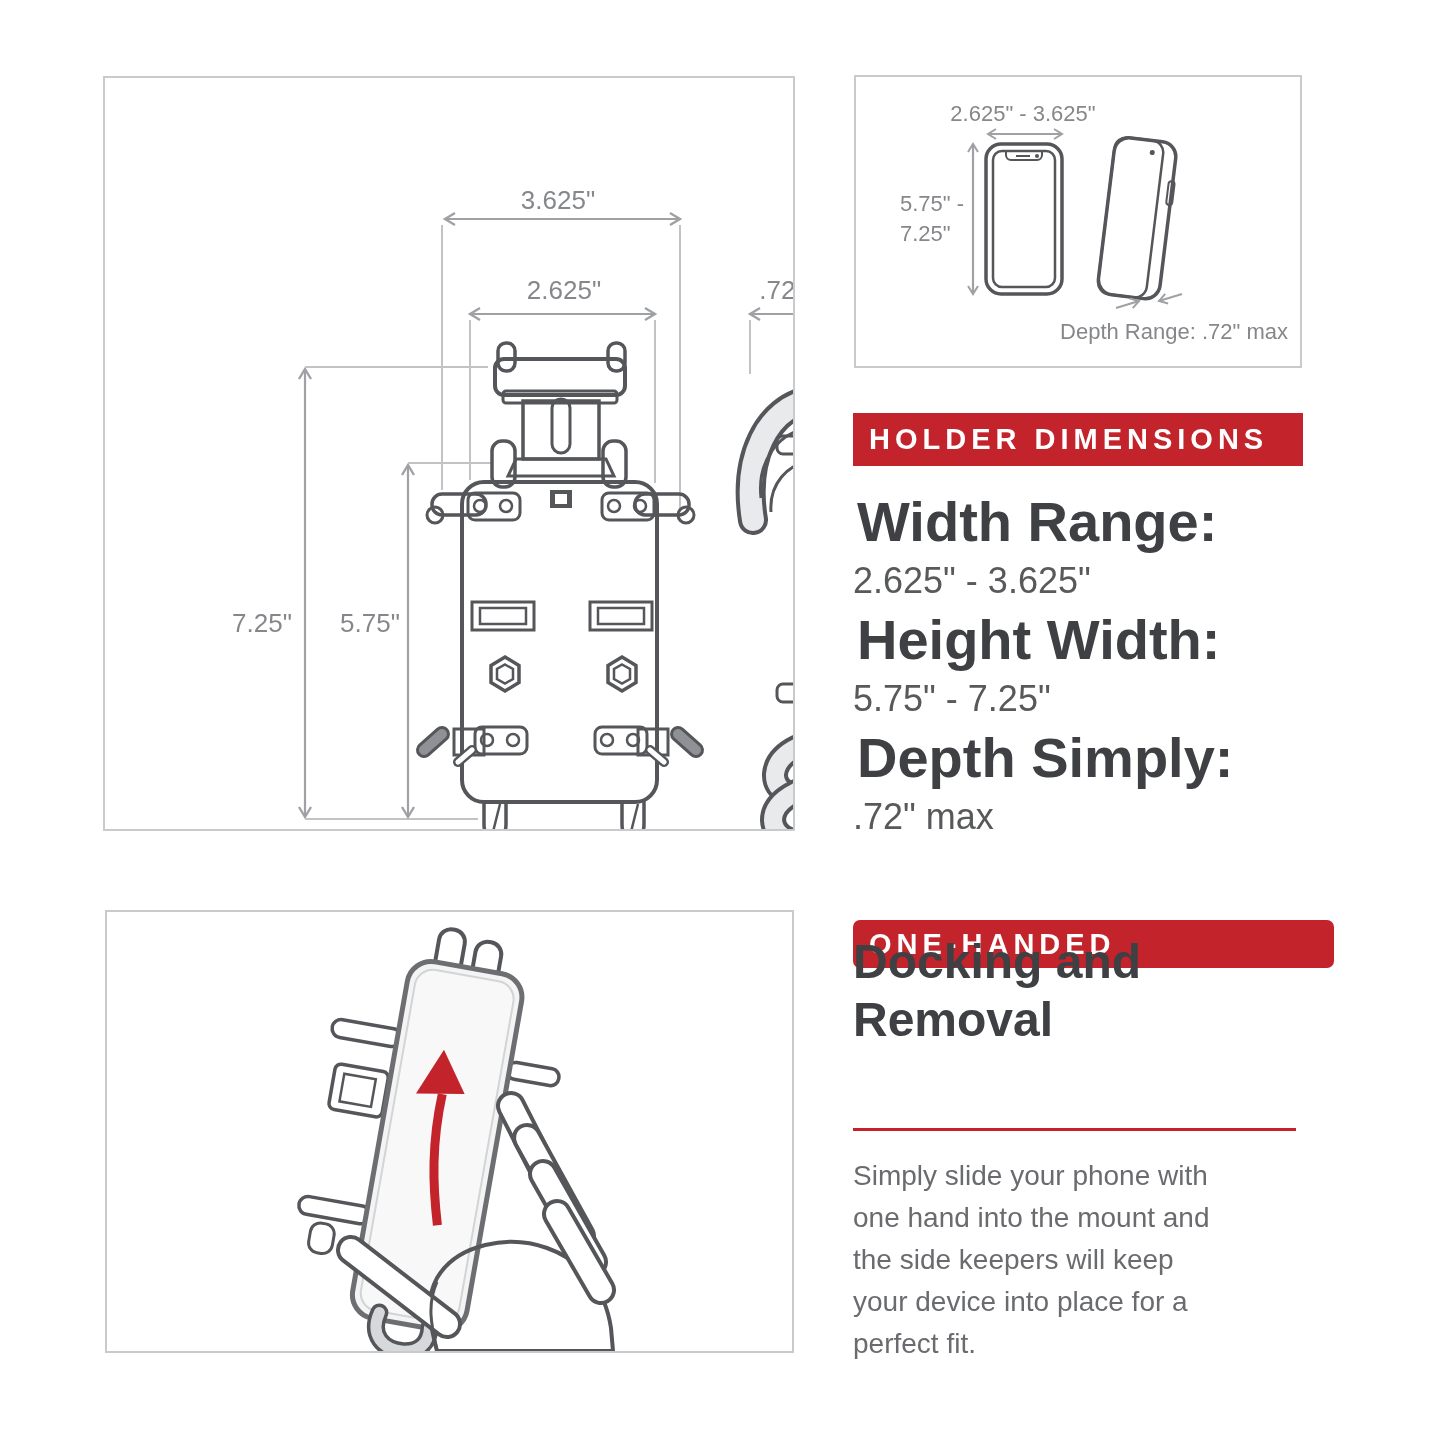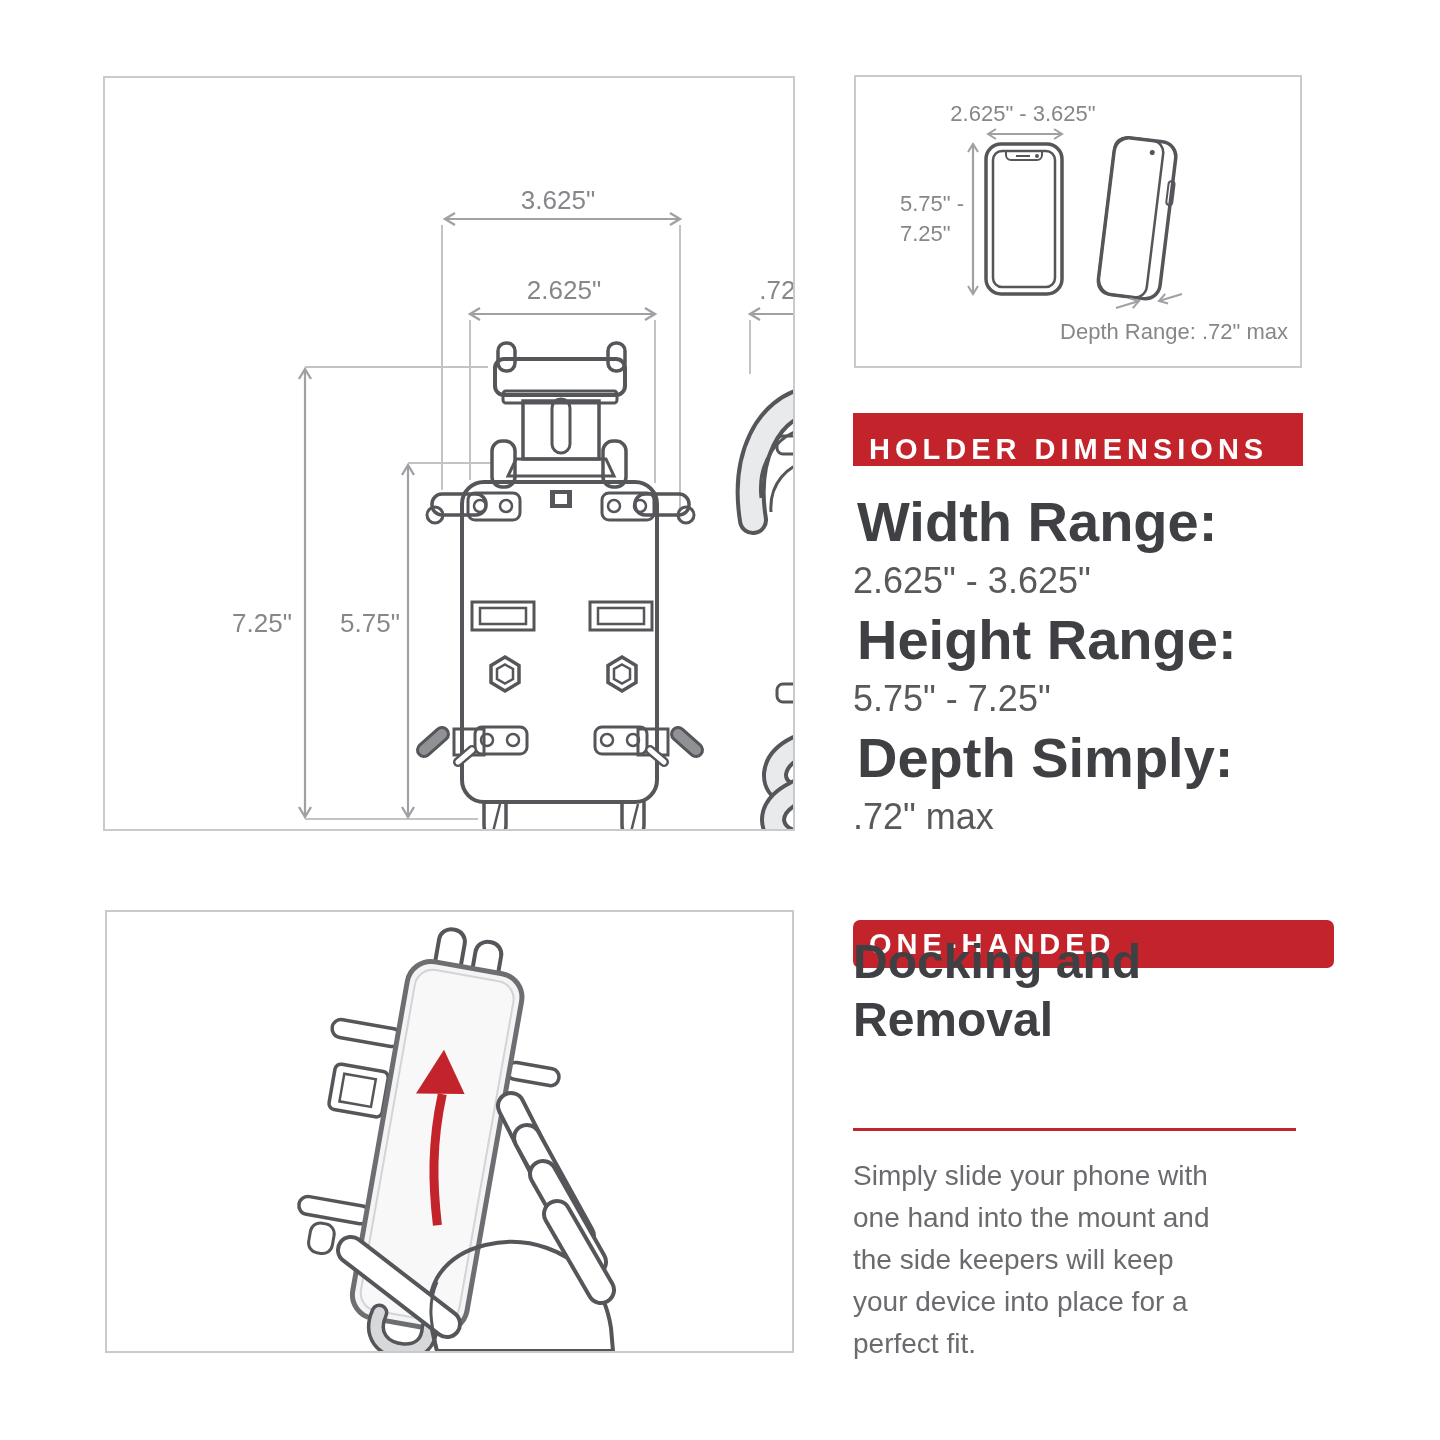--- a/index.html
+++ b/index.html
@@ -198,28 +198,28 @@
       </g>
 
       <g>
         <line class="dim-line" x1="260" y1="231" x2="283" y2="224" marker-end="url(#ae2)" stroke-width="1.8"></line>
         <line class="dim-line" x1="326" y1="217" x2="303" y2="224" marker-end="url(#ae2)" stroke-width="1.8"></line>
       </g>
       <text class="dim-text-sm" text-anchor="end" x="432" y="262">Depth Range: .72" max</text>
     </svg>
   </div>
 
-  <div class="banner" style="left:853px;top:413px;width:450px;height:53px;align-items:flex-end;">
+  <div class="banner" style="left:853px;top:413px;width:450px;height:53px;">
     <span>HOLDER DIMENSIONS</span>
   </div>
 
   <div id="specs">
     <p class="spec-label">Width Range:</p>
     <p class="spec-value">2.625" - 3.625"</p>
-    <p class="spec-label">Height Range:</p>
+    <p class="spec-label">Height Width:</p>
     <p class="spec-value">5.75" - 7.25"</p>
     <p class="spec-label">Depth Simply:</p>
     <p class="spec-value">.72" max</p>
   </div>
 
   <div class="panel" style="left:105px;top:910px;width:689px;height:443px;">
     <svg width="685" height="439" viewBox="0 0 685 439">
       <g transform="rotate(10 330 235)">
 
         <rect x="206" y="126" width="70" height="18" rx="9" fill="#d7d8d9" class="outl" stroke-width="3.5"></rect>

